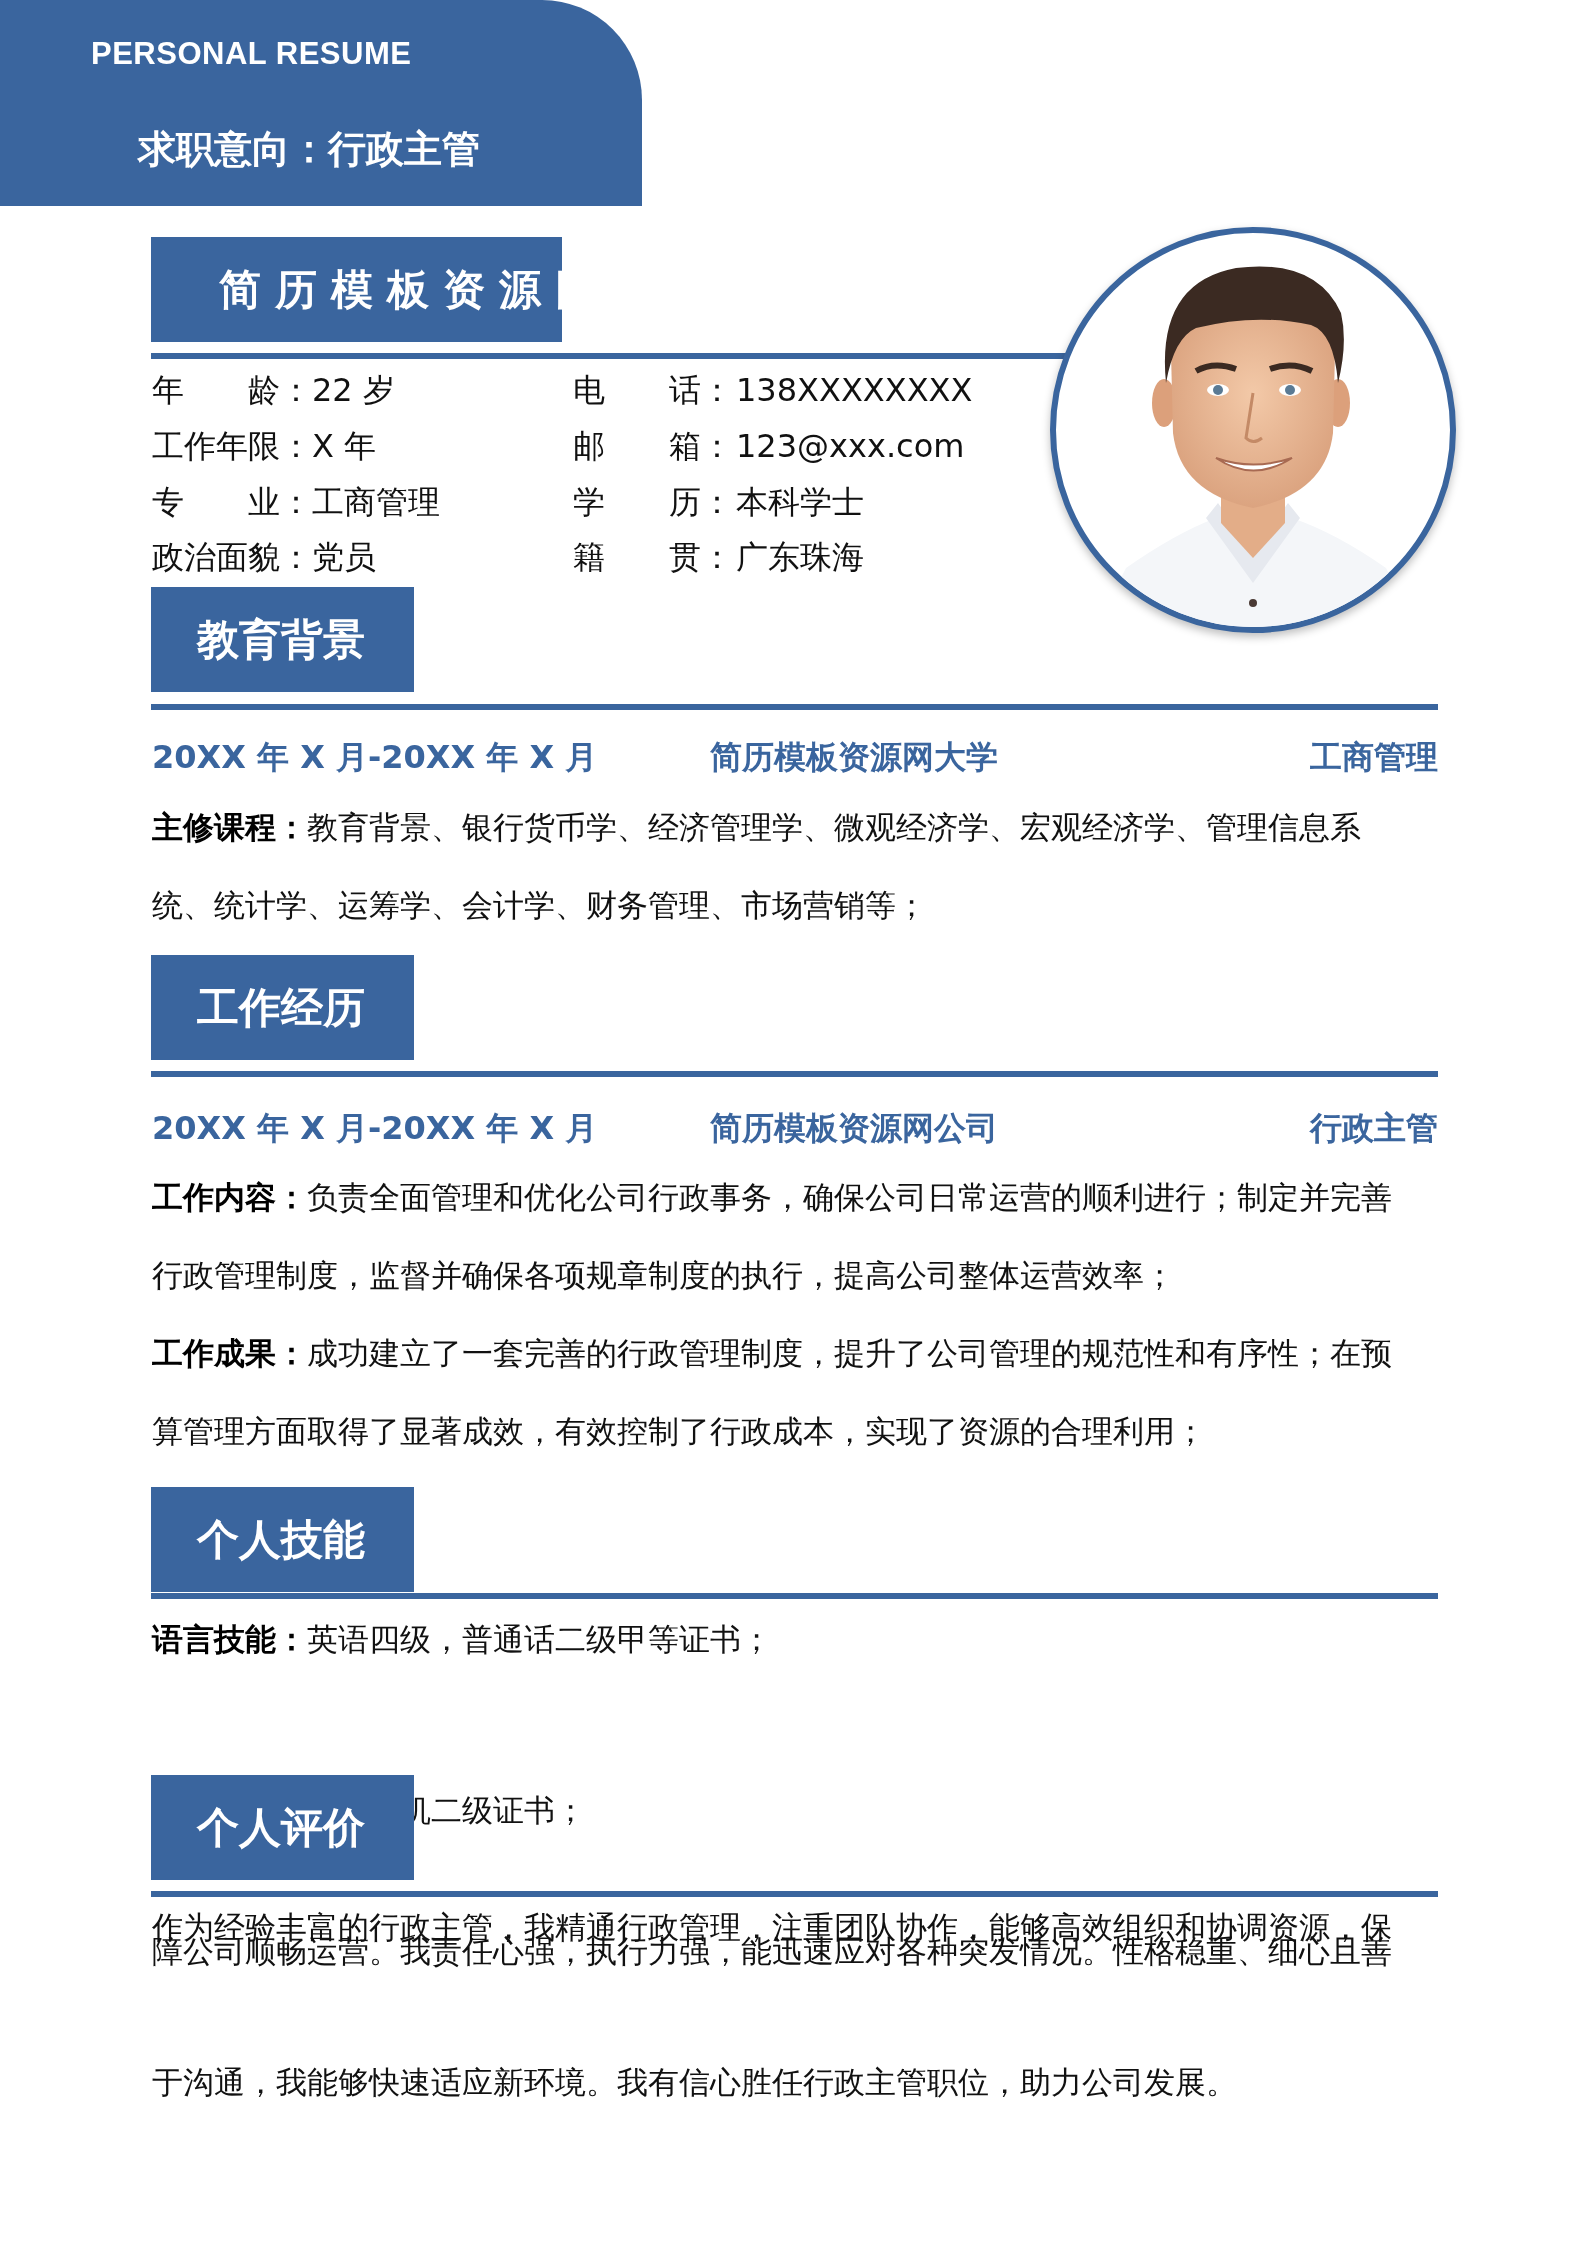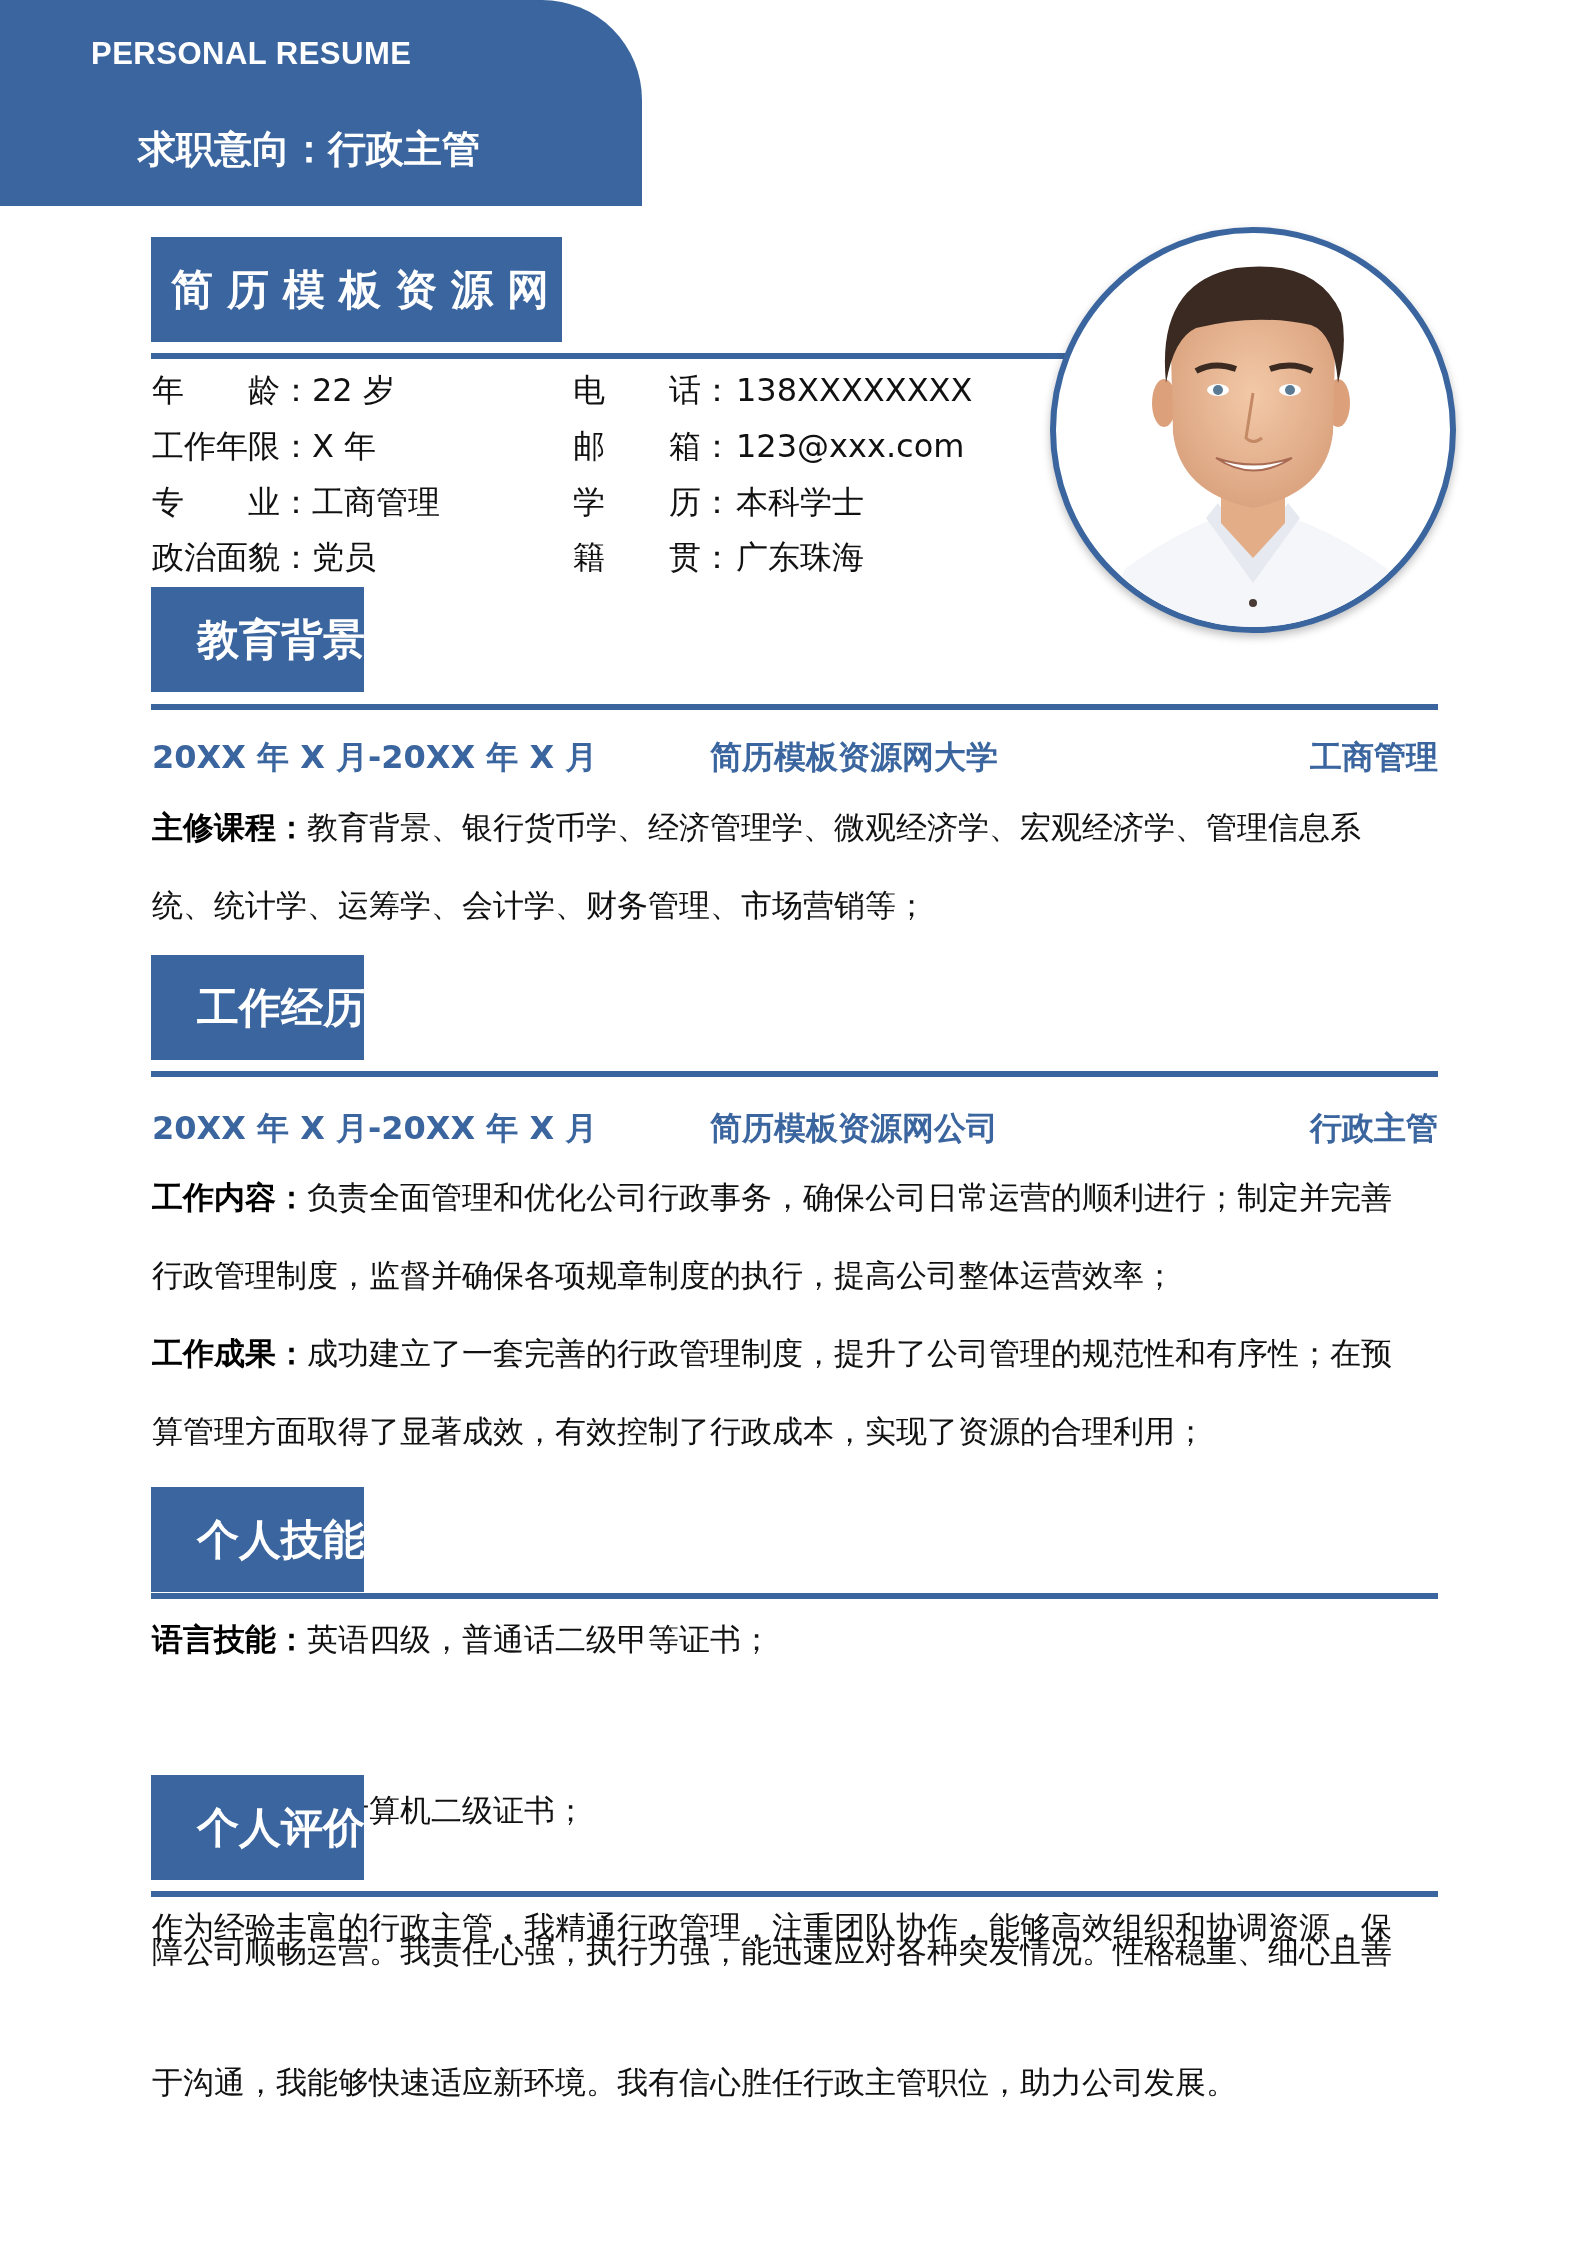--- a/index.html
+++ b/index.html
@@ -20,36 +20,36 @@
     font-family: "Liberation Sans", "DejaVu Sans", sans-serif; letter-spacing: 0.5px;
     white-space: nowrap;
   }
   .header-sub {
     left: 138px; top: 124px; color: #fff; font-size: 38px; font-weight: bold;
     white-space: nowrap;
   }
   .name-box {
     left: 151px; top: 237px; width: 411px; height: 105px; background: #3A659E;
     color: #fff; font-size: 42px; font-weight: bold; letter-spacing: 14px;
-    display: flex; align-items: center; padding-left: 20px; box-sizing: border-box;
+    display: flex; align-items: center; padding-left: 68px; box-sizing: border-box;
     white-space: nowrap;
   }
   .rule { background: #3A659E; height: 6px; }
   .info-row {
     height: 40px; font-size: 32px; line-height: 40px; white-space: nowrap; color: #111;
   }
   .lbl { position: absolute; }
   .val { position: absolute; }
   .photo {
     left: 1050px; top: 227px; width: 406px; height: 406px; border-radius: 50%;
     border: 6px solid #3A659E; box-sizing: border-box; background: #ffffff;
     overflow: hidden; box-shadow: 0 4px 8px rgba(0,0,0,0.25);
   }
   .sec-box {
-    left: 151px; width: 213px; height: 105px; background: #3A659E; color: #fff;
+    left: 151px; width: 263px; height: 105px; background: #3A659E; color: #fff;
     font-size: 42px; font-weight: bold; display: flex; align-items: center;
     padding-left: 46px; box-sizing: border-box; white-space: nowrap;
   }
   .entry-head {
     left: 152px; width: 1286px; height: 44px; font-size: 32px; font-weight: bold;
     color: #3A659E; line-height: 44px; white-space: nowrap;
   }
   .entry-head .date { position: absolute; left: 0; }
   .entry-head .org { position: absolute; left: 558px; }
   .entry-head .role { position: absolute; right: 0; }

